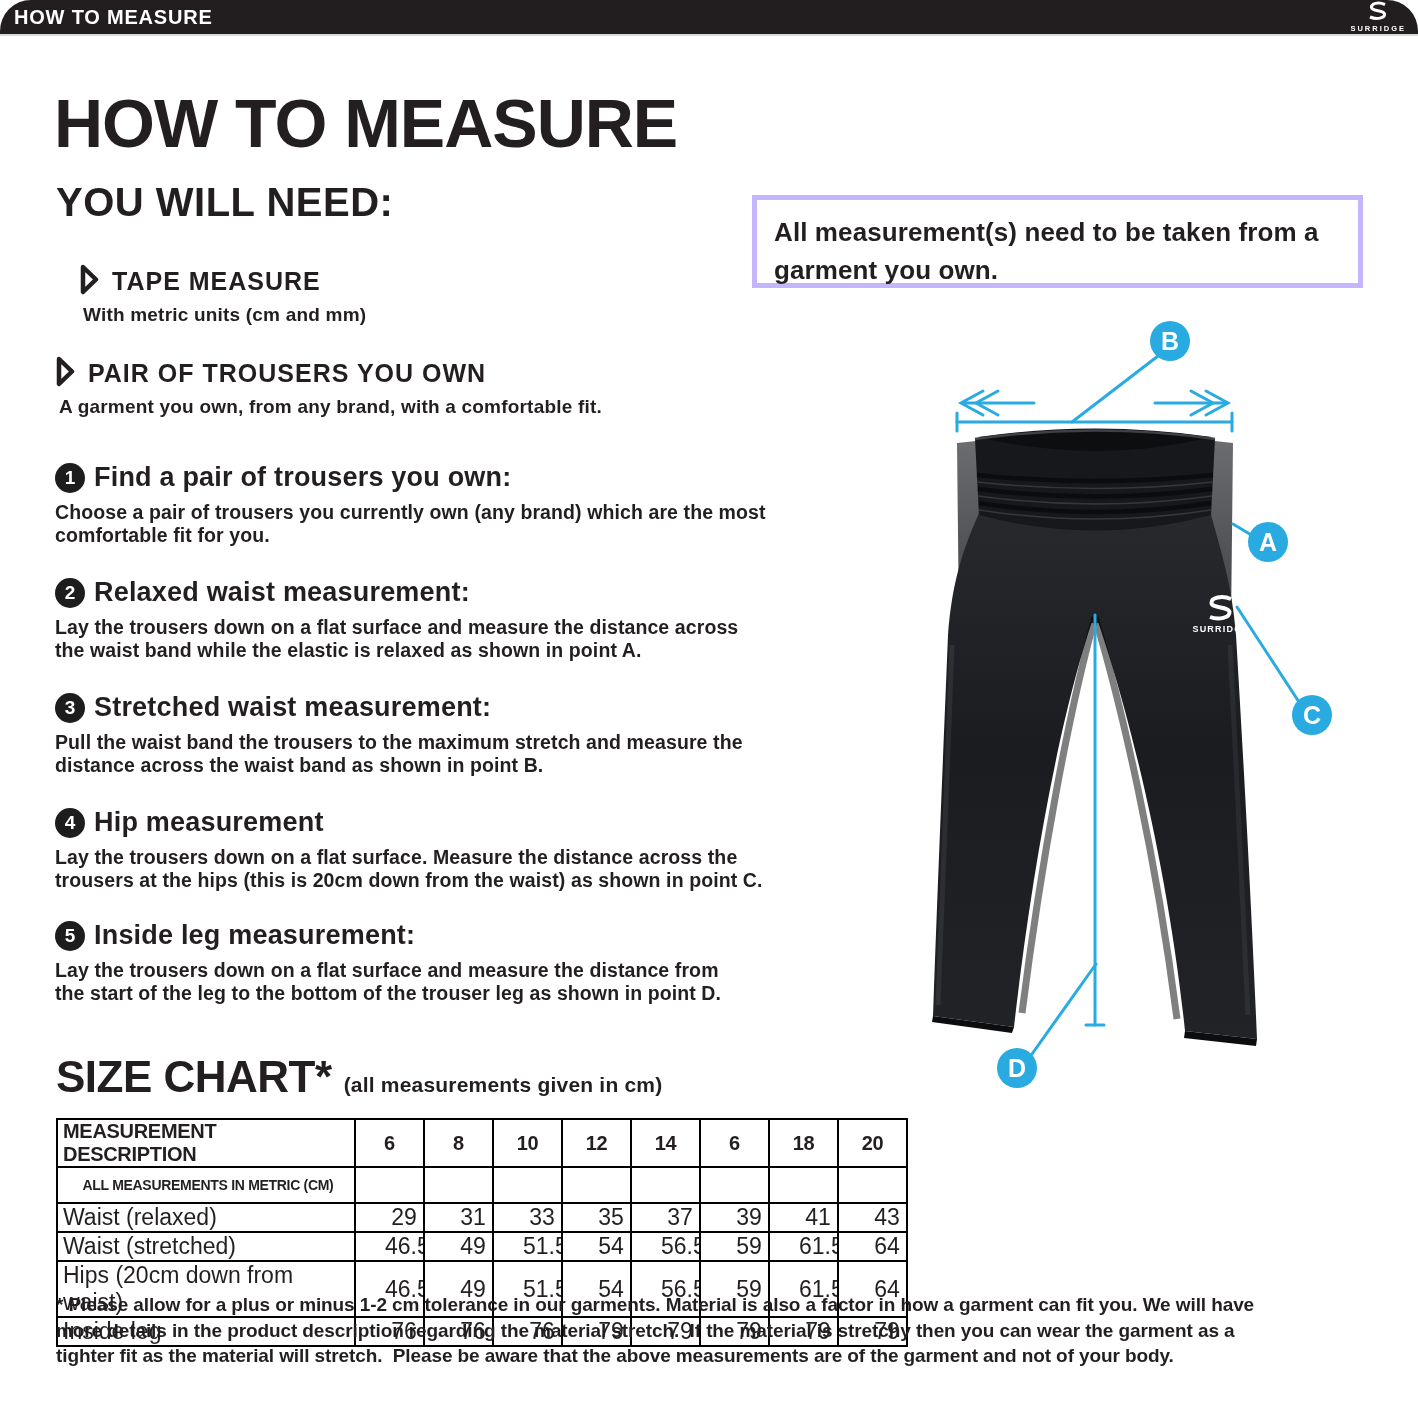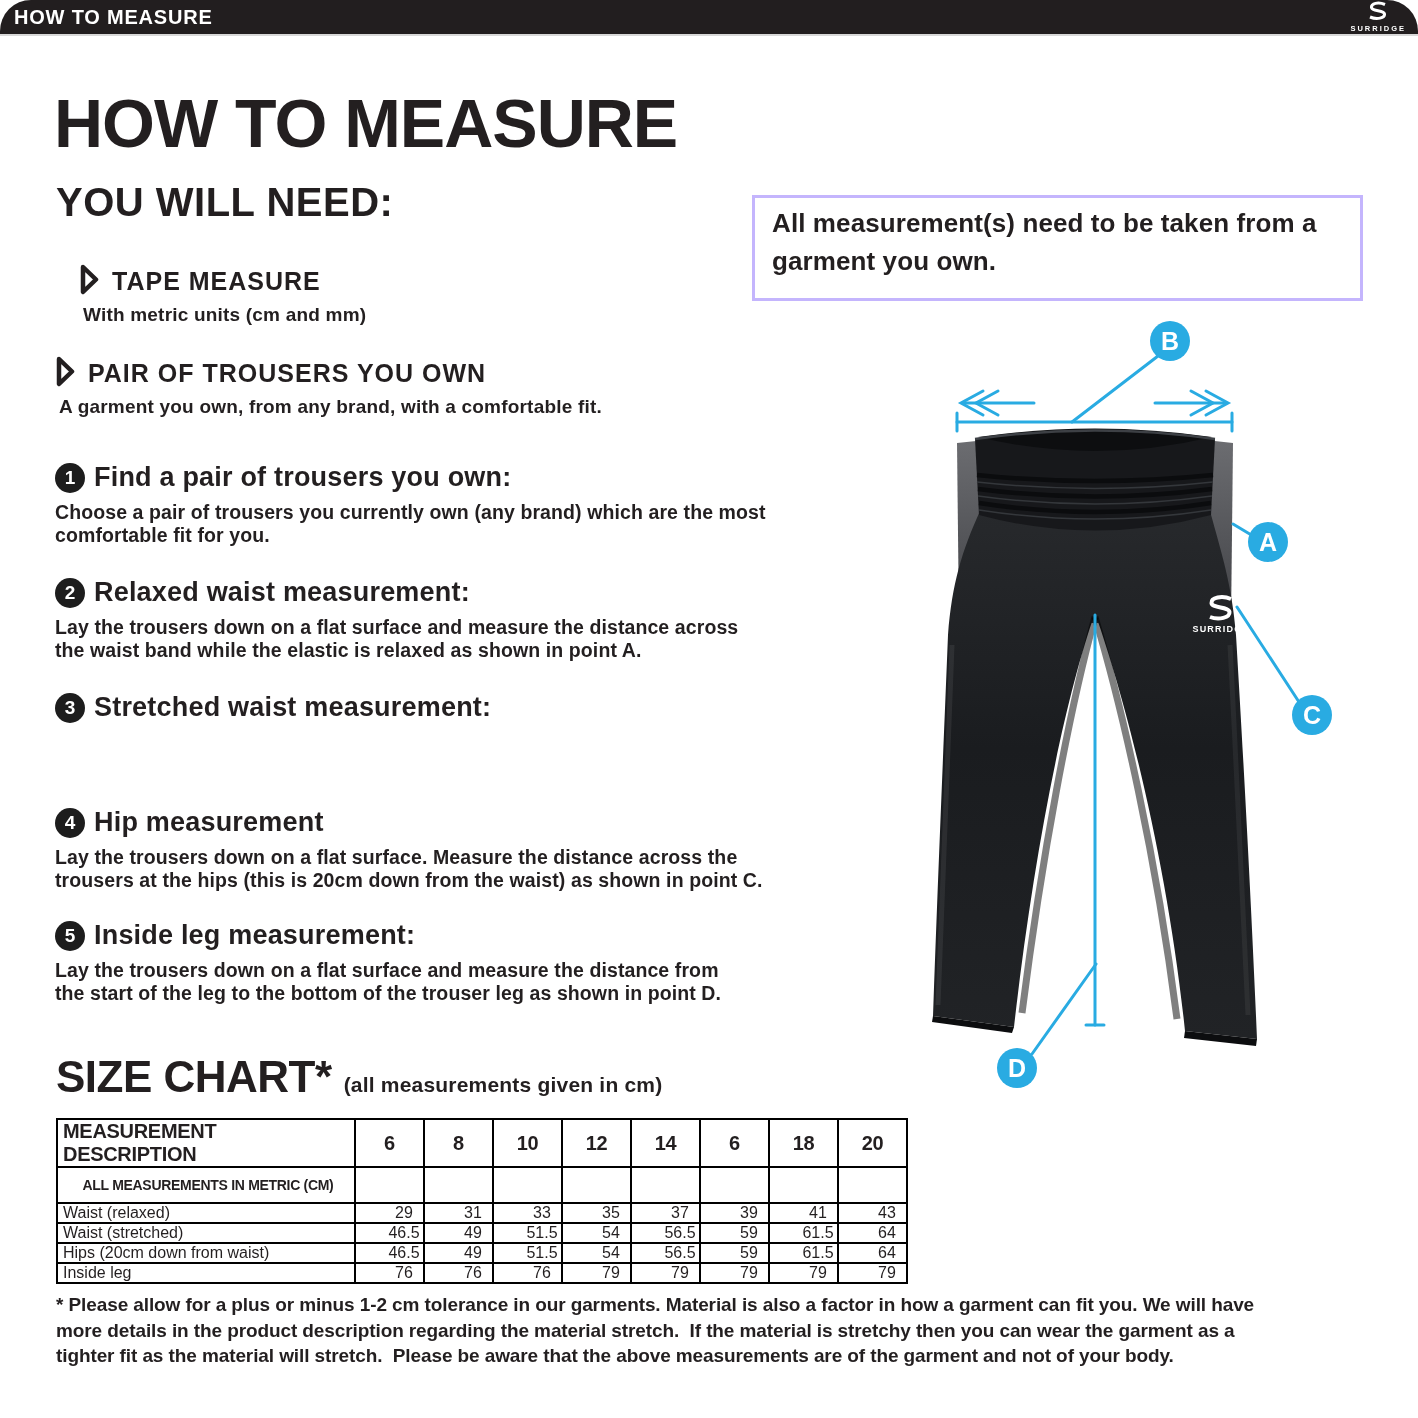--- a/index.html
+++ b/index.html
@@ -34,38 +34,38 @@
   .step.s1 { top:462px; } .step.s2 { top:577px; } .step.s3 { top:692px; }
   .step.s4 { top:807px; } .step.s5 { top:920px; }
   .step-head { display:flex; align-items:center; gap:9px; }
   .step-num { width:30px; height:30px; border-radius:50%; background:#1d1d1d; color:#fff;
               font-weight:bold; font-size:19px; display:flex; align-items:center; justify-content:center; flex:0 0 30px; }
   .step-title { font-size:27px; font-weight:800; letter-spacing:.2px; white-space:nowrap; }
   .step-desc { font-size:19.5px; font-weight:bold; line-height:23px; margin-top:8px;
                white-space:pre-line; letter-spacing:.1px; }
 
   
-  .callout { position:absolute; left:752px; top:195px; width:611px; height:106px;
-             border:3px solid #c4b5fd; padding:6px 16px 0 17px; font-size:26px; font-weight:bold;
+  .callout { position:absolute; left:752px; top:195px; width:611px; height:93px;
+             border:5px solid #c4b5fd; padding:13px 16px 0 17px; font-size:26px; font-weight:bold;
              line-height:38px; white-space:pre-line; letter-spacing:.1px; }
 
   
   .size-heading { position:absolute; left:56px; top:1052px; display:flex; align-items:baseline; white-space:nowrap; }
   .size-heading .big { font-size:44px; font-weight:800; letter-spacing:-.5px; }
   .size-heading .small { font-size:21px; font-weight:800; margin-left:12px; letter-spacing:.2px; }
 
   table.size-table { position:absolute; left:56px; top:1118px; border-collapse:collapse;
                      table-layout:fixed; width:850px; }
   .size-table td, .size-table th { border:2px solid #000; padding:0; overflow:hidden; }
   .size-table .hdr td { height:33px; font-size:20px; font-weight:bold; letter-spacing:-.3px; }
   .size-table .hdr .desc { text-align:left; padding-left:5px; }
   .size-table .hdr .sz { text-align:center; }
   .size-table .metric td { height:36px; font-size:14px; font-weight:bold; text-align:center;
                            padding-left:4px; letter-spacing:-.3px; }
-  .size-table .row td { height:16px; font-size:16px; font-weight:normal;margin-left:26px; }
+  .size-table .row td { height:16px; font-size:23px; font-weight:normal;margin-left:26px; }
   .size-table .row .lbl { text-align:left; padding-left:5px; }
   .size-table .row .val { text-align:center;padding-left:29px; }
 
   
   .footnote { position:absolute; left:56px; top:1292px; width:1335px; font-size:19px;
               font-weight:bold; line-height:25.5px; white-space:pre-wrap; letter-spacing:-.1px; }
 
   
   .diagram { position:absolute; left:880px; top:315px; width:520px; height:790px; }
   .diagram svg.art { position:absolute; left:0; top:0; }
@@ -139,20 +139,22 @@
       <span class="step-title">Relaxed waist measurement:</span>
     </div>
     <div class="step-desc">Lay the trousers down on a flat surface and measure the distance across
 the waist band while the elastic is relaxed as shown in point A.</div>
   </div>
   <div class="step s3">
     <div class="step-head">
       <span class="step-num">3</span>
       <span class="step-title">Stretched waist measurement:</span>
     </div>
+    <div class="step-desc">Pull the waist band the trousers to the maximum stretch and measure the
+distance across the waist band as shown in point B.</div>
   </div>
   <div class="step s4">
     <div class="step-head">
       <span class="step-num">4</span>
       <span class="step-title">Hip measurement</span>
     </div>
     <div class="step-desc">Lay the trousers down on a flat surface. Measure the distance across the
 trousers at the hips (this is 20cm down from the waist) as shown in point C.</div>
   </div>
   <div class="step s5">

